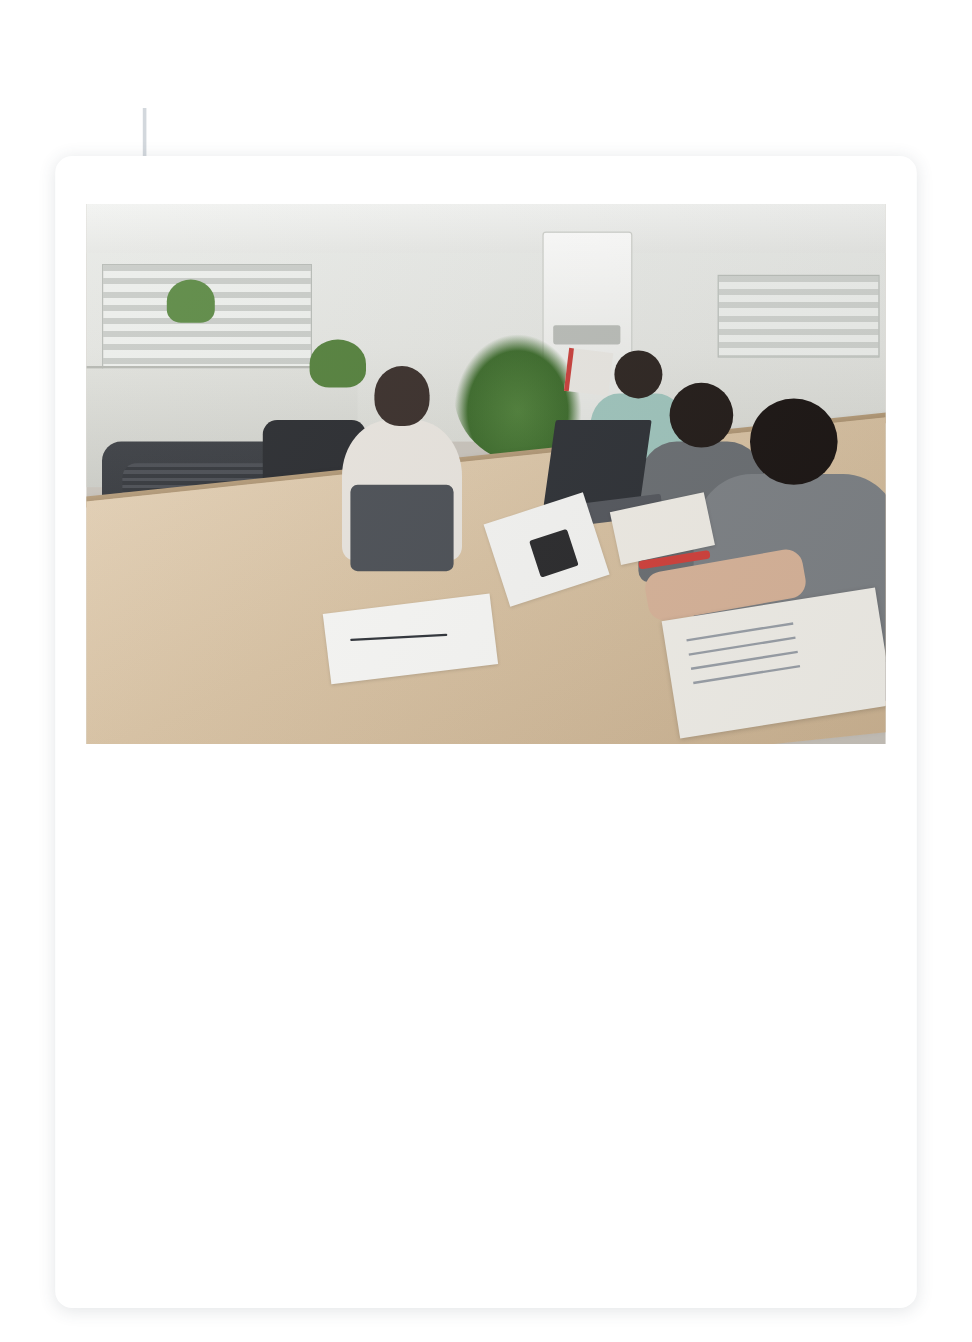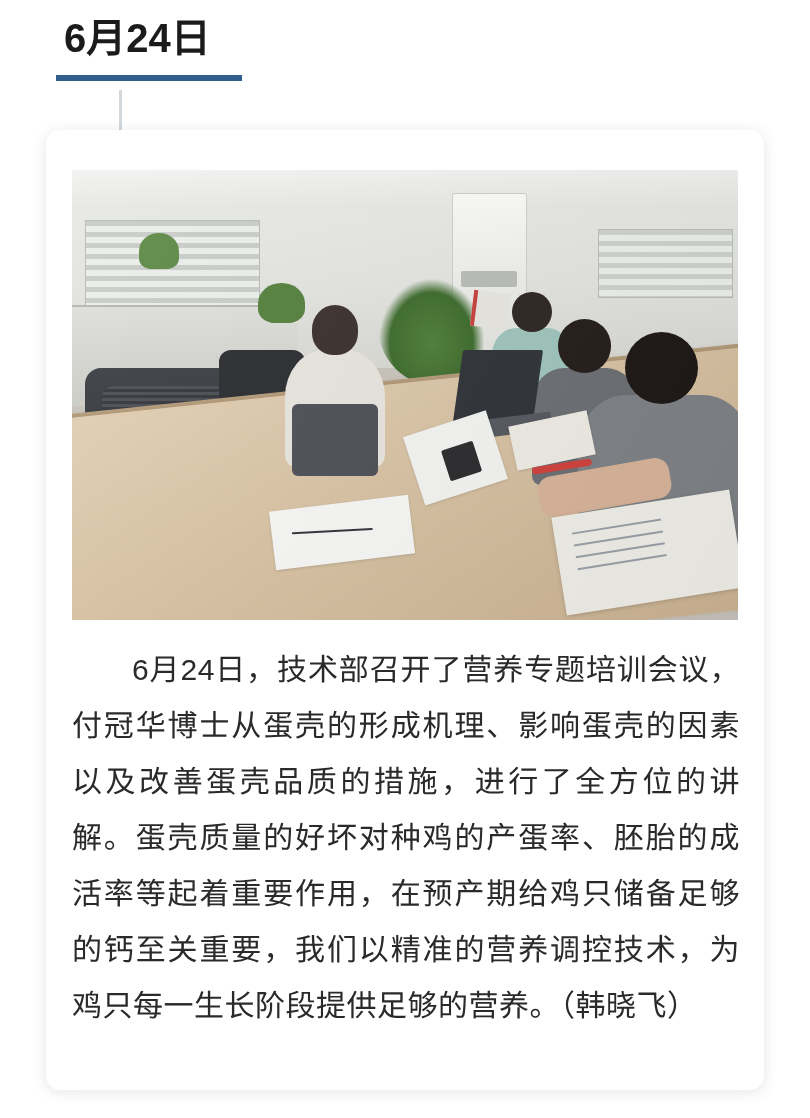--- a/index.html
+++ b/index.html
@@ -266,24 +266,20 @@
     text-indent: 60px;
     letter-spacing: 0.5px;
     font-family: "Liberation Sans", "DejaVu Sans", sans-serif;
   }
 </style>
 </head>
 <body>
 
 <div class="page">
 
-  <div class="date-header">
-    <div class="date-title">6月24日</div>
-    <div class="date-underline"></div>
-  </div>
 
   <div class="connector"></div>
 
   <div class="card">
 
     <div class="photo-wrap">
       <div class="photo">
         <div class="ph-wall"></div>
         <div class="ph-ceiling"></div>
         <div class="ph-window"></div>
@@ -313,16 +309,15 @@
         <div class="ph-phone"></div>
         <div class="ph-book2"></div>
         <div class="ph-pen-red"></div>
         <div class="ph-p4-arm"></div>
         <div class="ph-paper1"></div>
         <div class="ph-book"></div>
         <div class="ph-noise"></div>
       </div>
     </div>
 
-    <div class="body-text">6月24日，技术部召开了营养专题培训会议，付冠华博士从蛋壳的形成机理、影响蛋壳的因素以及改善蛋壳品质的措施，进行了全方位的讲解。蛋壳质量的好坏对种鸡的产蛋率、胚胎的成活率等起着重要作用，在预产期给鸡只储备足够的钙至关重要，我们以精准的营养调控技术，为鸡只每一生长阶段提供足够的营养。（韩晓飞）</div>
 
   </div>
 </div>
 
 </body></html>

